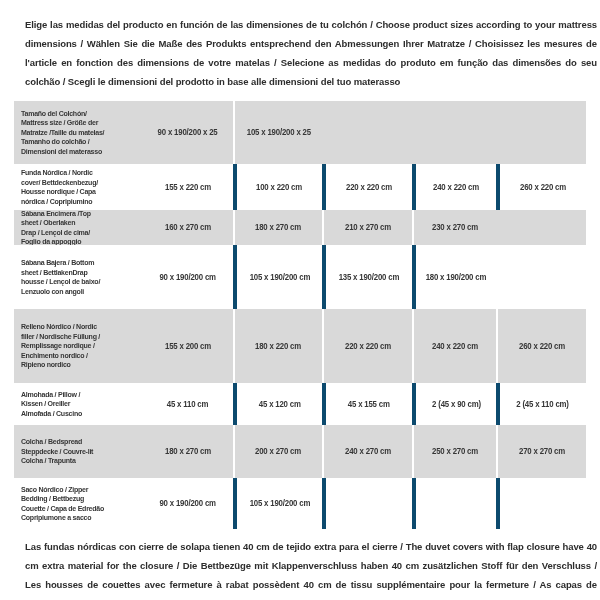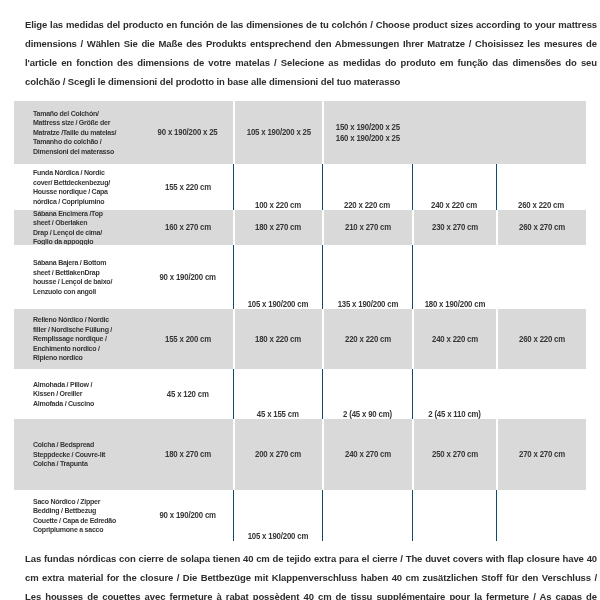--- a/index.html
+++ b/index.html
@@ -17,27 +17,27 @@
     color:#2d2d2d;
   }
   .intro{padding-top:15px;margin-bottom:10px;}
   .footnote{margin-top:8px;}
 
   .table{width:572px;margin:0 14px;}
   .row{display:grid;grid-template-columns:129px 90px 89px 90px 84px 90px;}
   .row.gray{background:#d9d9d9;}
   .row.white{background:#ffffff;}
   .gray .cell:nth-child(n+3){border-left:2px solid #ffffff;}
-  .white .cell:nth-child(n+3){border-left:1px solid #0c4a6e;align-items:flex-end;}
+  .white .cell:nth-child(n+3){border-left:4px solid #0c4a6e;}
 
   .r1{height:63px}.r2{height:46px}.r3{height:35px}.r4{height:64px}
-  .r5{height:60px}.r6{height:50px}.r7{height:71px}.r8{height:51px}
+  .r5{height:74px}.r6{height:42px}.r7{height:53px}.r8{height:51px}
 
   .cell{display:flex;align-items:center;justify-content:center;overflow:hidden;box-sizing:border-box;}
-  .cell.label{justify-content:flex-start;padding-left:19px;}
+  .cell.label{justify-content:flex-start;padding-left:7px;}
   .ltxt{
     display:inline-block;width:124px;
     transform:scaleX(0.88);transform-origin:left center;
     white-space:pre-line;
     font-size:8px;font-weight:bold;line-height:9.5px;
     letter-spacing:-0.3px;color:#363636;
   }
   .vtxt{
     display:inline-block;
     transform:scaleX(0.92);transform-origin:center center;
@@ -62,24 +62,20 @@
 Matratze /Taille du matelas/
 Tamanho do colchão /
 Dimensioni del materasso</span>
         </div>
       <div class="cell">
           <span class="vtxt">90 x 190/200 x 25</span>
         </div>
       <div class="cell">
           <span class="vtxt">105 x 190/200 x 25</span>
         </div>
-      <div class="cell">
-          <span class="vtxt">150 x 190/200 x 25
-160 x 190/200 x 25</span>
-        </div>
     </div>
 
     <div class="row white r2">
       <div class="cell label">
           <span class="ltxt">Funda Nórdica /  Nordic
 cover/ Bettdeckenbezug/
 Housse nordique  / Capa
 nórdica / Copripiumino</span>
         </div>
       <div class="cell">
@@ -110,23 +106,20 @@
           <span class="vtxt">160 x 270 cm</span>
         </div>
       <div class="cell">
           <span class="vtxt">180 x 270 cm</span>
         </div>
       <div class="cell">
           <span class="vtxt">210 x 270 cm</span>
         </div>
       <div class="cell">
           <span class="vtxt">230 x 270 cm</span>
-        </div>
-      <div class="cell">
-          <span class="vtxt">260 x 270 cm</span>
         </div>
     </div>
 
     <div class="row white r4">
       <div class="cell label">
           <span class="ltxt">Sábana Bajera / Bottom
 sheet / BettlakenDrap
 housse / Lençol de baixo/
 Lenzuolo con angoli</span>
         </div>
@@ -169,20 +162,23 @@
         </div>
     </div>
 
     <div class="row white r6">
       <div class="cell label">
           <span class="ltxt">Almohada  / Pillow /
 Kissen / Oreiller
 Almofada / Cuscino</span>
         </div>
       <div class="cell">
+          <span class="vtxt">45 x 110 cm</span>
+        </div>
+      <div class="cell">
           <span class="vtxt">45 x 120 cm</span>
         </div>
       <div class="cell">
           <span class="vtxt">45 x 155 cm</span>
         </div>
       <div class="cell">
           <span class="vtxt">2 (45 x 90 cm)</span>
         </div>
       <div class="cell">
           <span class="vtxt">2 (45 x 110 cm)</span>

